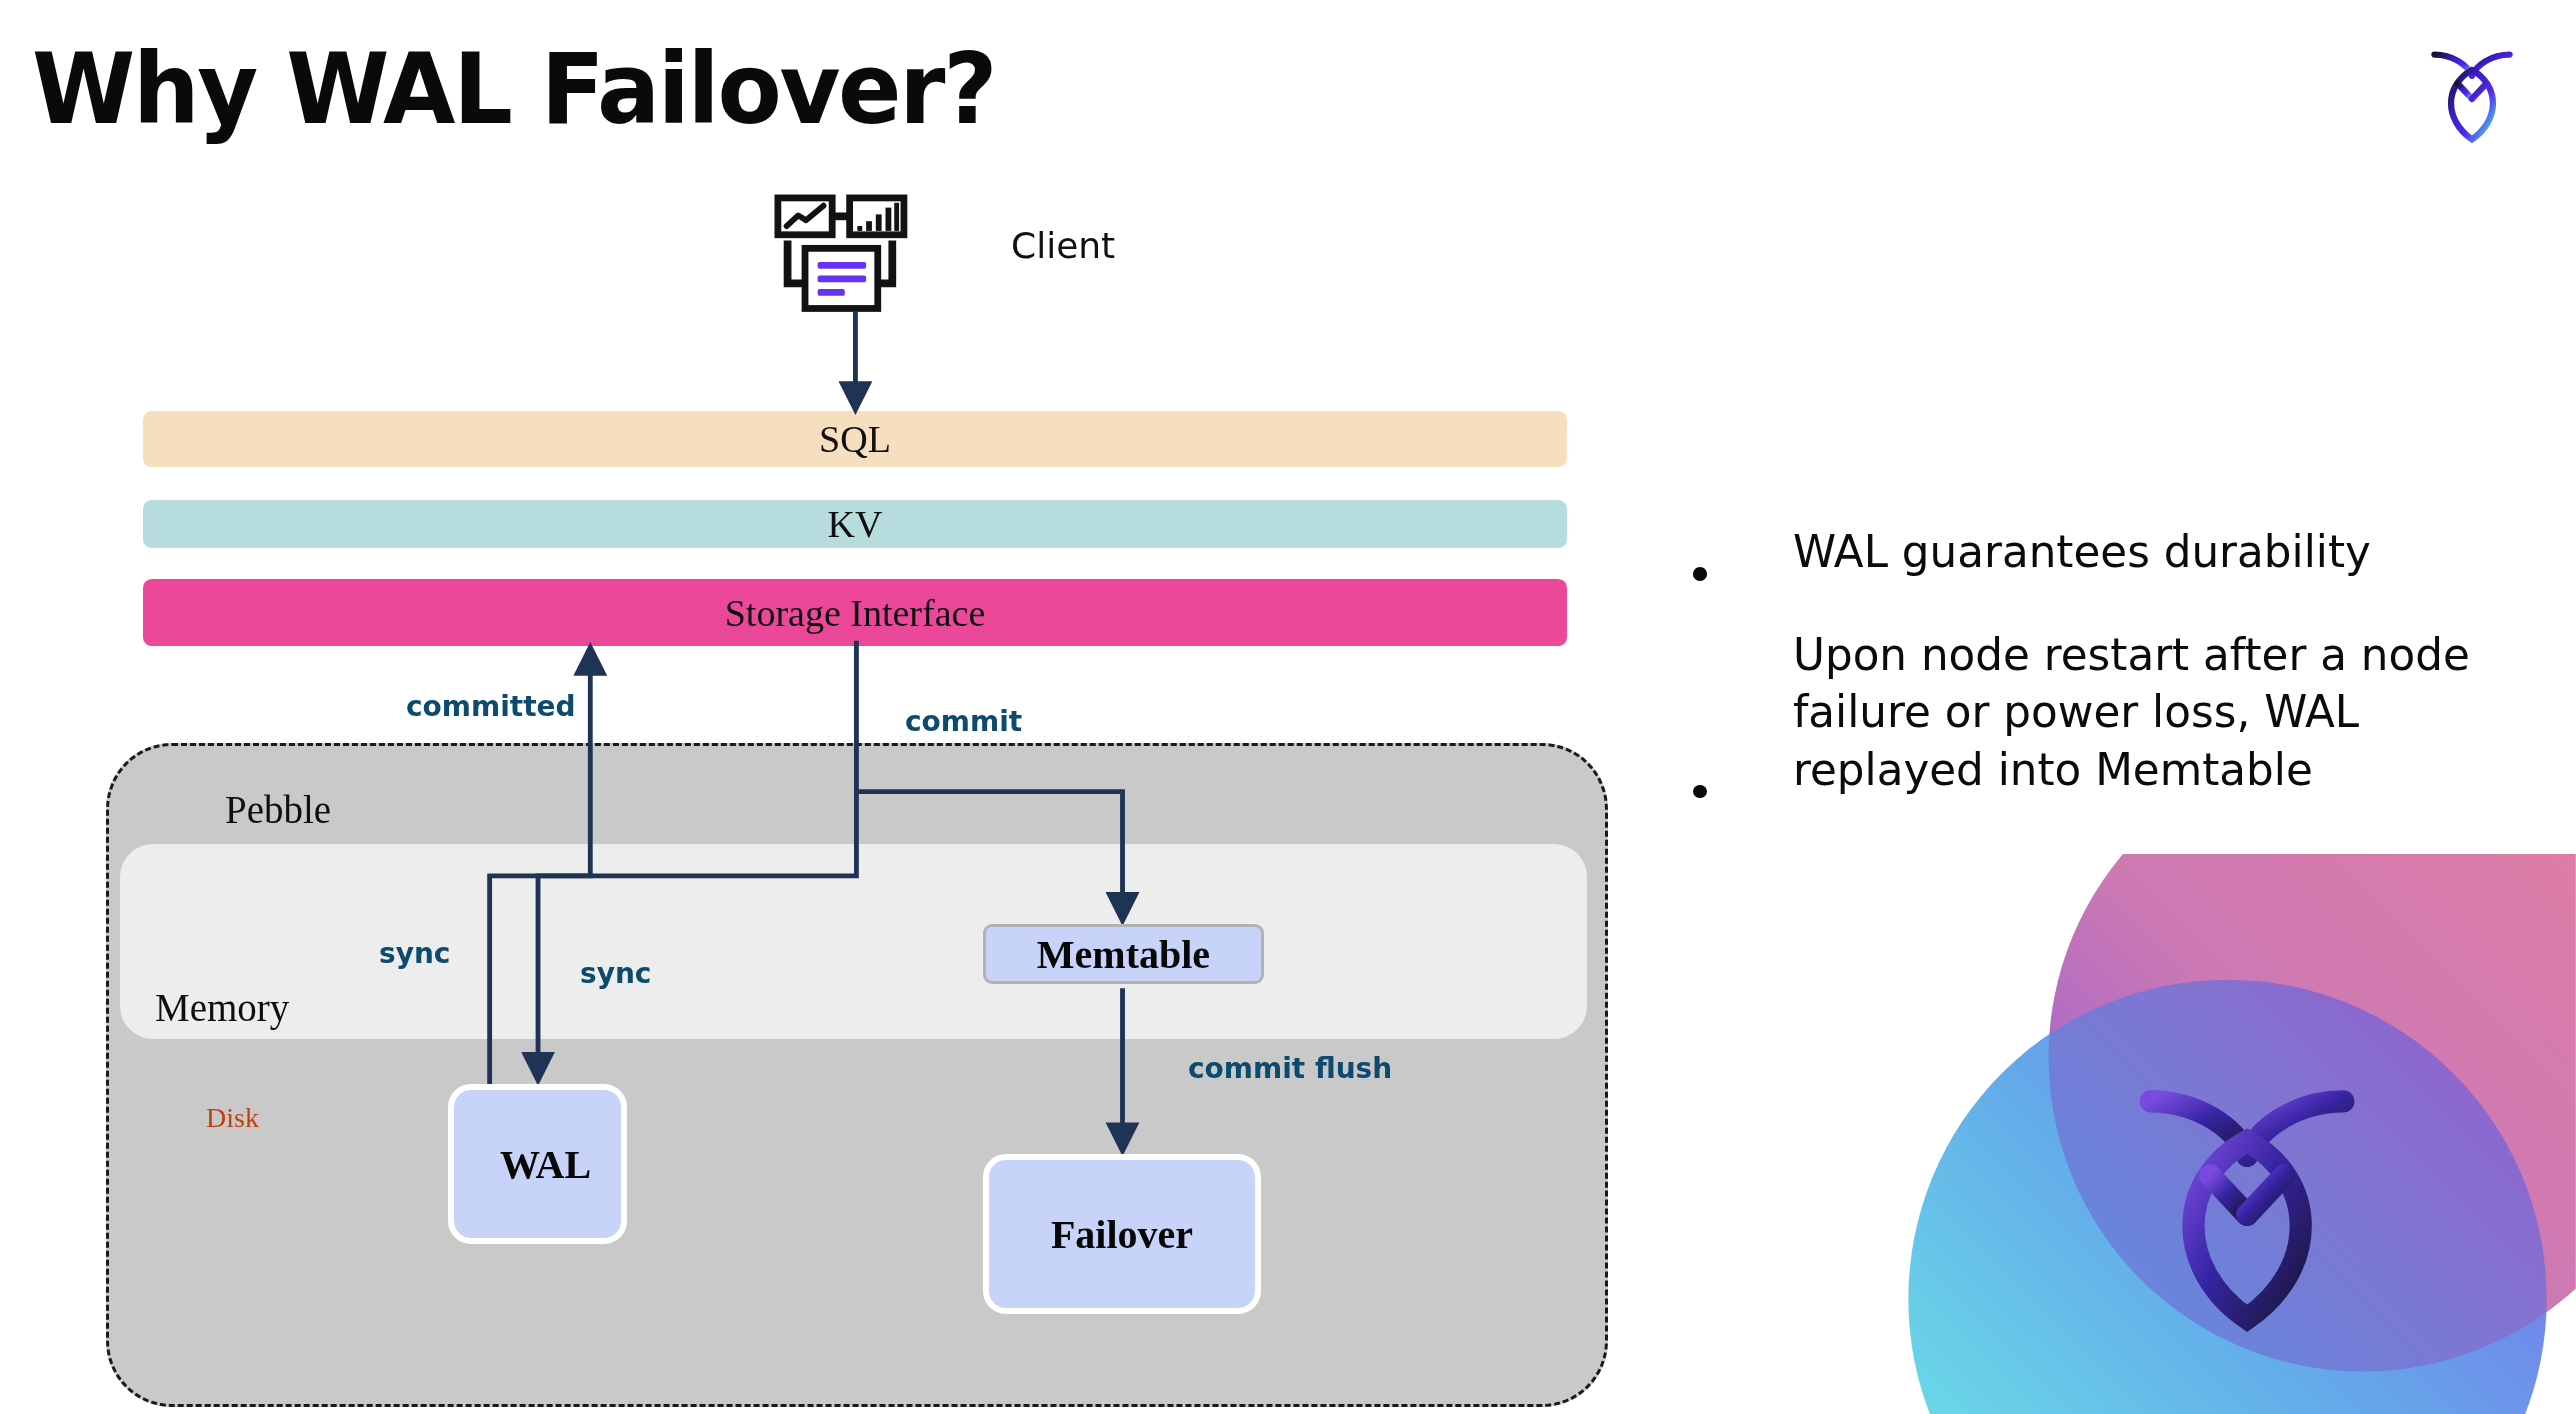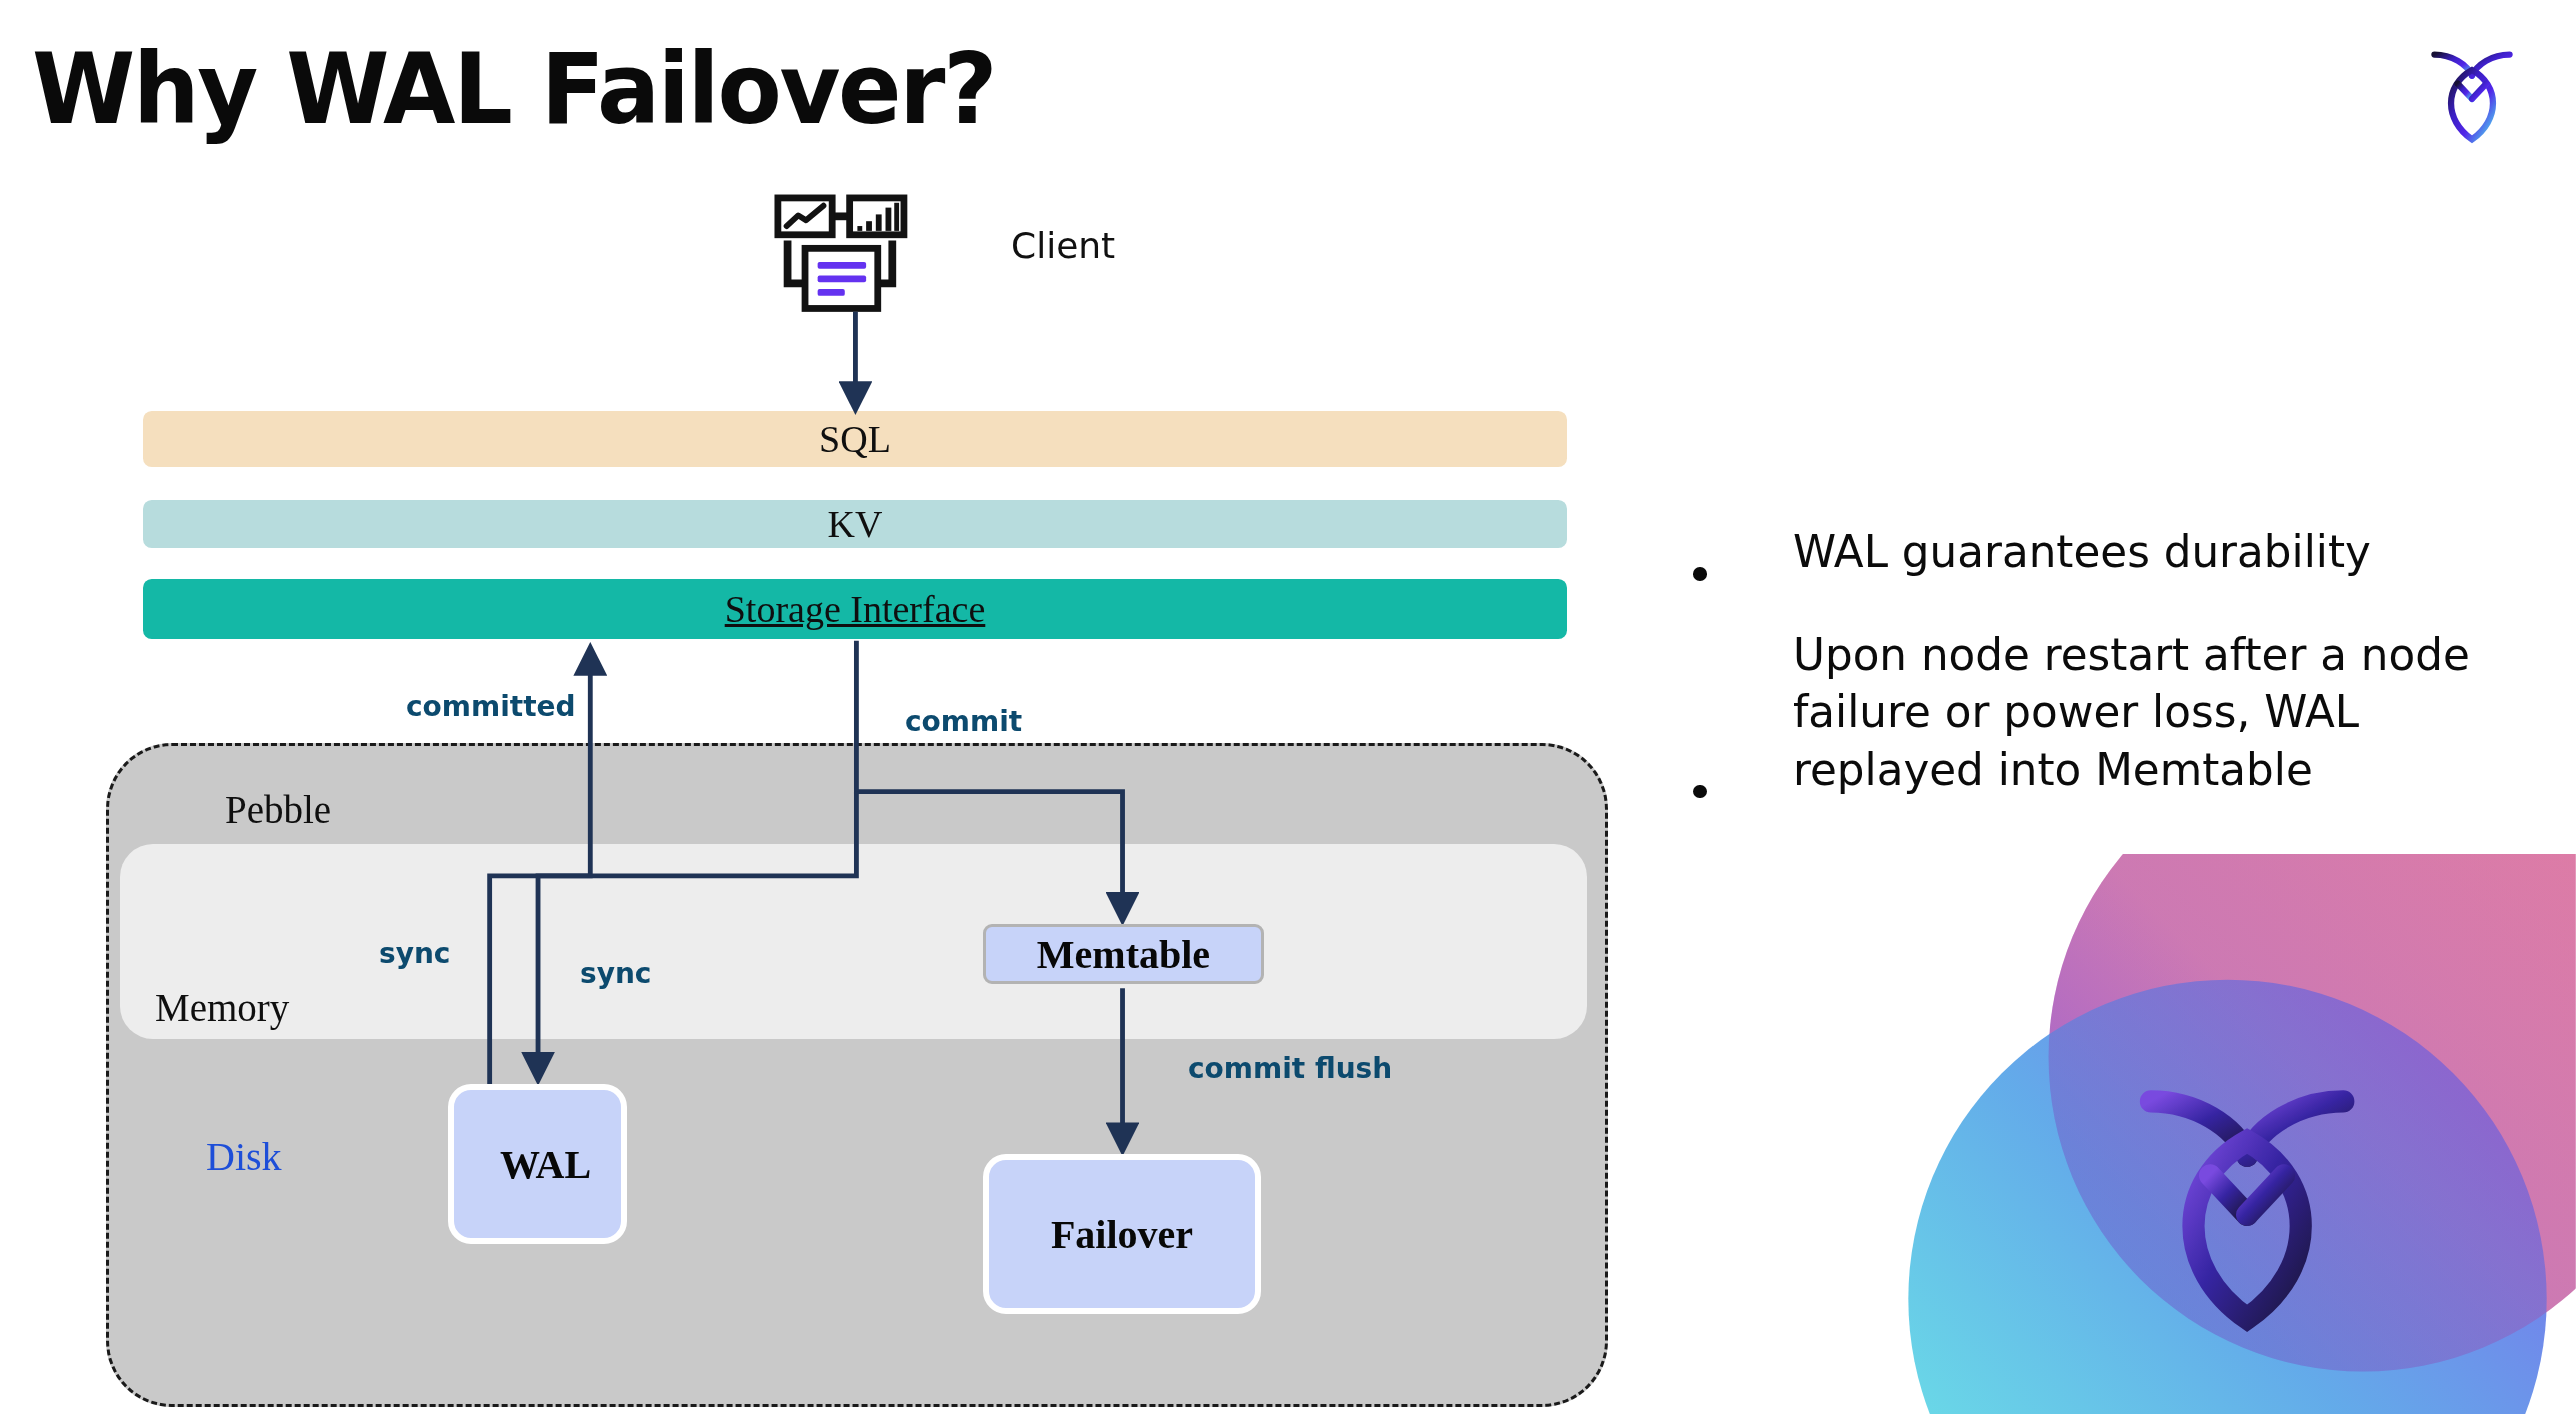--- a/index.html
+++ b/index.html
@@ -61,21 +61,21 @@
     border-radius: 8.7px;
     display: flex;
     align-items: center;
     justify-content: center;
     font-family: "Liberation Serif", "DejaVu Serif", serif;
     font-size: 38px;
     color: #0f0f0f;
   }
   #bar-sql  { top: 411px; height: 56px; background: #f5dfbe; }
   #bar-kv   { top: 500px; height: 48px; background: #b7dcdd; }
-  #bar-si   { top: 579px; height: 60px; background: #14b8a6; text-decoration: underline; }
+  #bar-si   { top: 579px; height: 67px; background: #ec4899; }
 
   
   #pebble-container {
     position: absolute;
     left: 106px; top: 743px;
     width: 1502px; height: 664px;
     background: #c9c9c9;
     border: 3.9px dashed #1a1a1a;
     border-radius: 66px;
   }
@@ -99,23 +99,22 @@
     position: absolute;
     left: 155px; top: 985px;
     font-family: "Liberation Serif", "DejaVu Serif", serif;
     font-size: 39px;
     color: #0f0f0f;
   }
   #disk-label {
     position: absolute;
     left: 206px; top: 1102px;
     font-family: "Liberation Serif", "DejaVu Serif", serif;
-    font-size: 40px;
-    color: #1d4ed8;
-    margin-top: 31px;
+    font-size: 28px;
+    color: #c2410c;
   }
 
   
   .node-box {
     position: absolute;
     background: #c7d3f9;
     display: flex;
     align-items: center;
     justify-content: center;
     font-family: "Liberation Serif", "DejaVu Serif", serif;

